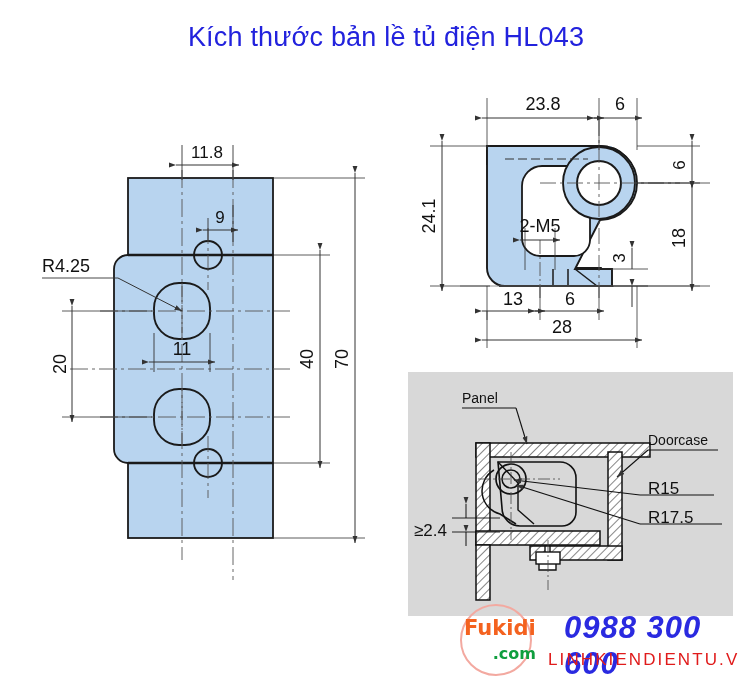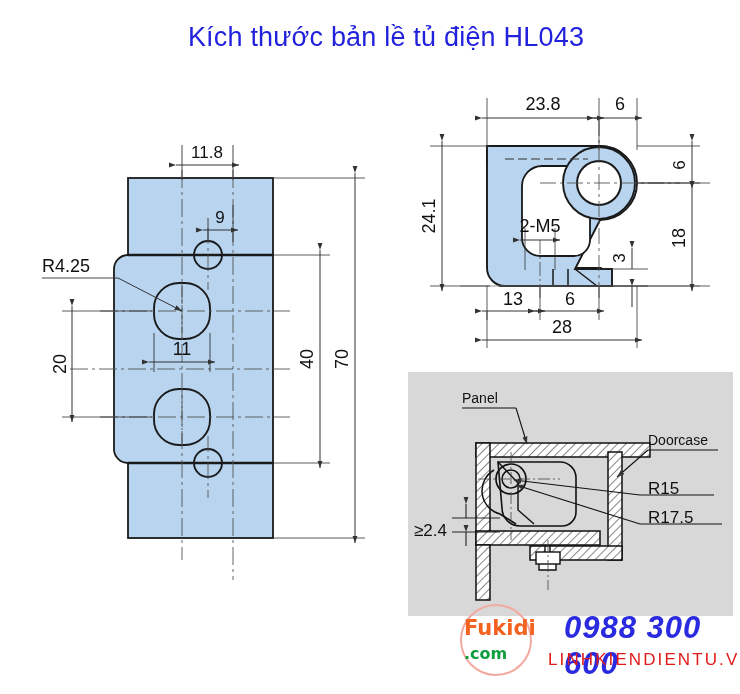--- a/index.html
+++ b/index.html
@@ -46,21 +46,21 @@
     text-align:center;
     font-size:21px;
     font-weight:bold;
     color:#f4621f;
     font-family:"DejaVu Sans", sans-serif;
   }
   .logo-com{
     position:absolute;
     left:64px;top:44px;
     width:72px;
-    text-align:left;
+    text-align:right;
     font-size:16px;
     font-weight:bold;
     color:#0f9e3e;
     font-family:"DejaVu Sans", sans-serif;
   }
   .phone{
     position:absolute;
     left:144px;top:10px;
     font-size:31px;
     font-weight:bold;

